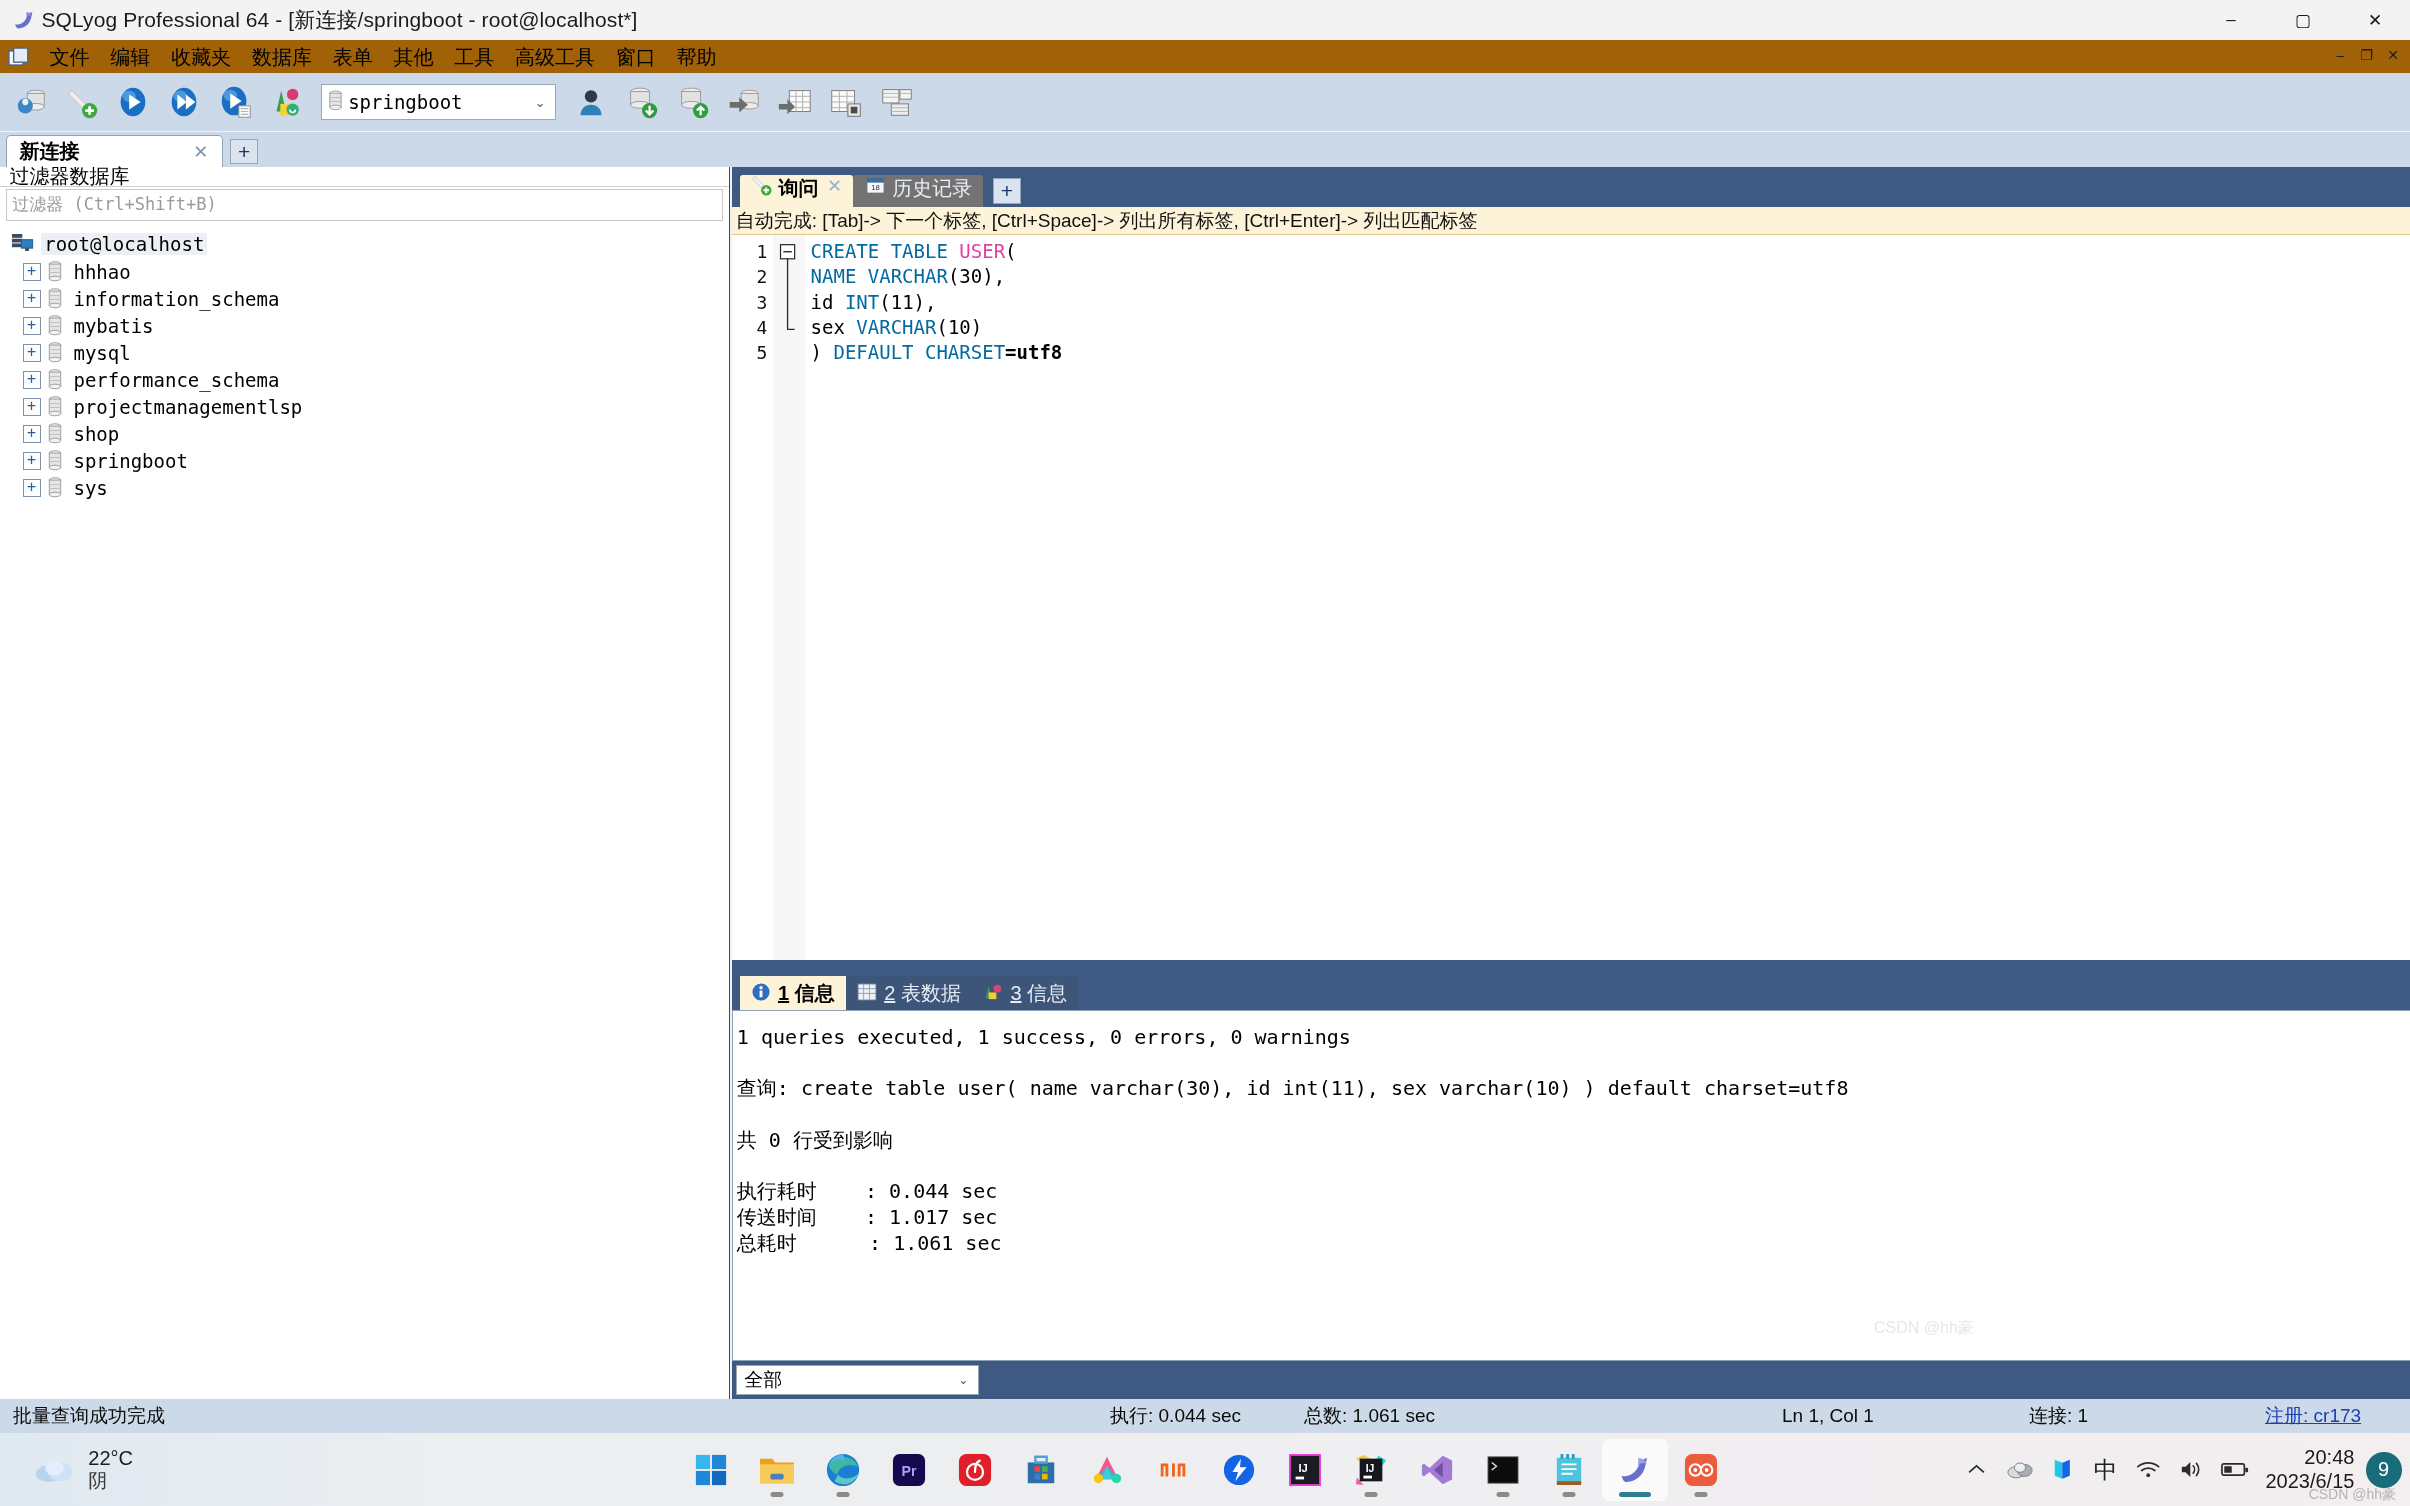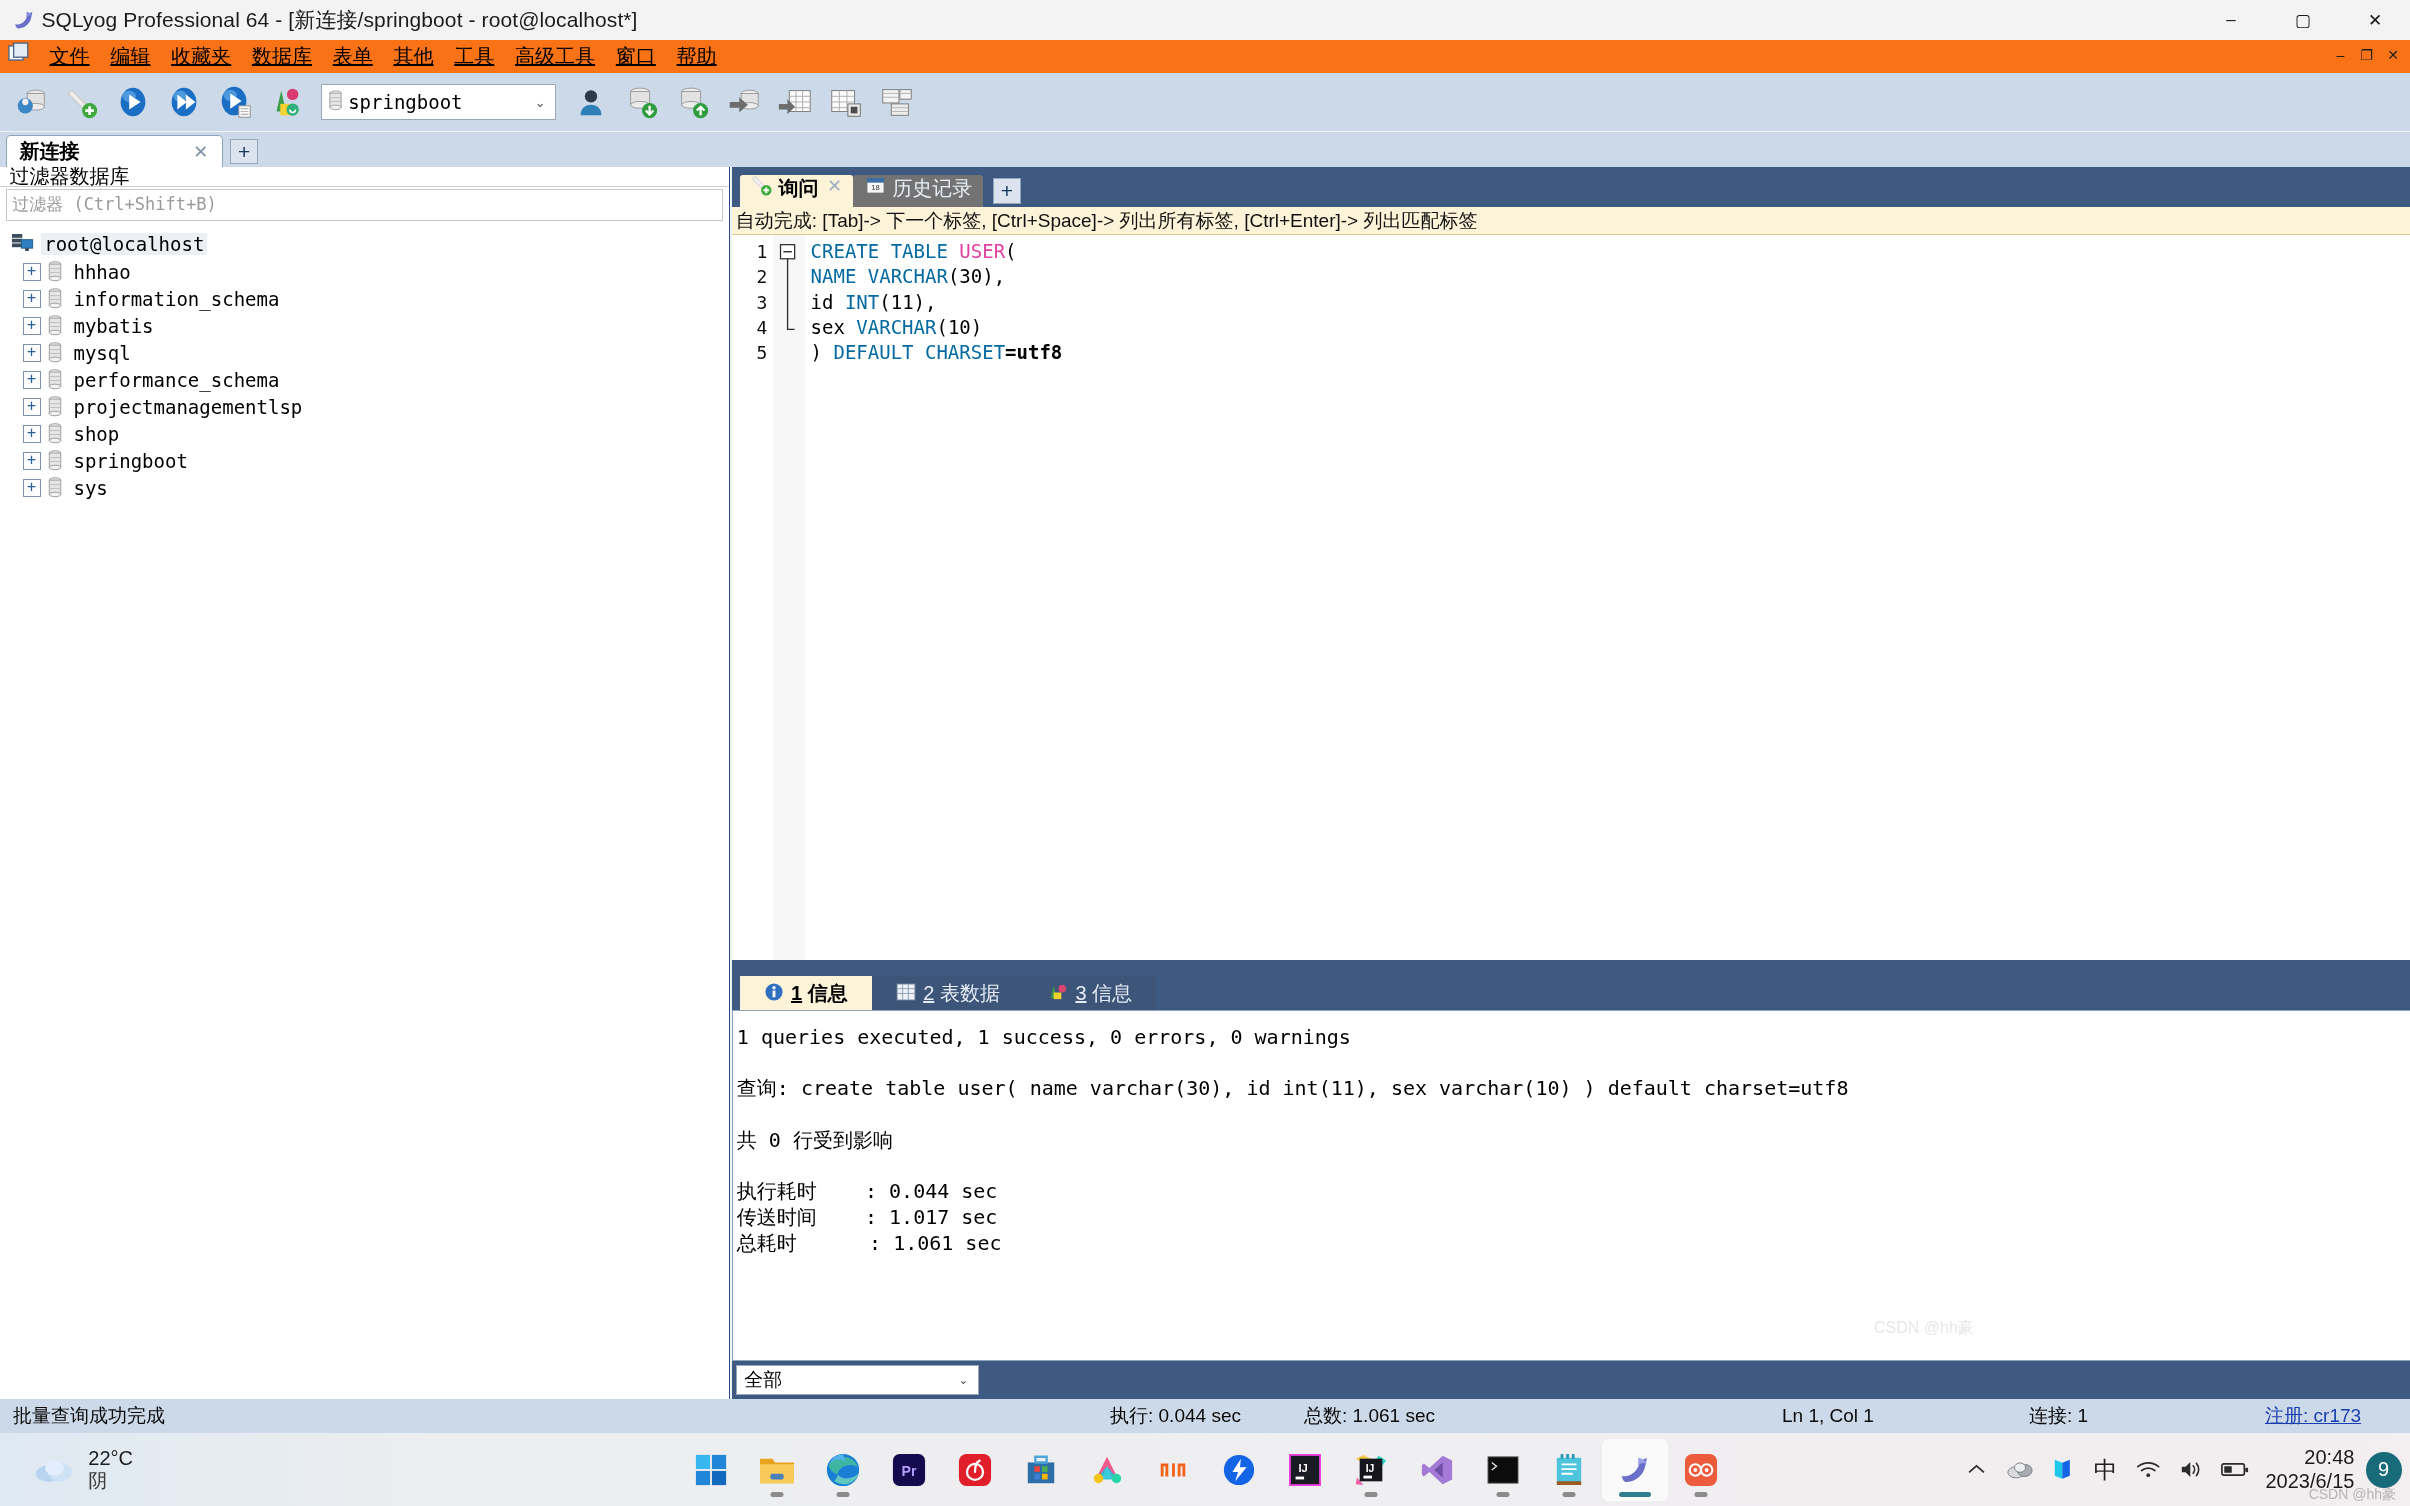--- a/index.html
+++ b/index.html
@@ -31,22 +31,22 @@
   }
   .win-btns { position: absolute; right: 0; top: 0; display: flex; height: 40px; }
   .win-btn {
     width: 72px; height: 40px; display: flex; align-items: center; justify-content: center;
     font-size: 17px; color: #1a1a1a;
   }
 
   
   .menubar {
     position: absolute; left: 0; top: 40px; width: 2411px; height: 34px;
-    background: #f97316;
-    display: flex; align-items: flex-start; text-decoration: underline;
+    background: #a16207;
+    display: flex; align-items: center;
   }
   .menubar .mdi-icon { width: 28px; height: 24.5px; margin: 0 5.6px 0 5.6px; display:flex; align-items:center; justify-content:center;}
   .menu-item {
     font-size: 20px; color: #000; padding: 2.8px 10.4px; white-space: nowrap;
     font-family: "Liberation Sans", sans-serif;
   }
   .mdi-btns { position: absolute; right: 5.6px; top: 3.8px; display: flex; gap: 1.9px; }
   .mdi-btn {
     width: 24.5px; height: 22.6px; display:flex; align-items:center; justify-content:center;
     font-size: 14px; color: #202020;
@@ -195,21 +195,21 @@
   .bold-black { color: #000; font-weight: bold; }
 
   
   .results-wrap {
     position: absolute; left: 0; top: 805px; width: 1679px; height: 427px;
   }
   .r-tabstrip {
     height: 38px; display: flex; align-items: flex-end; padding-left: 7.5px;
   }
   .r-tab {
-    height: 34px; display: flex; align-items: center; gap: 7.5px; padding: 0 24px;
+    height: 34px; display: flex; align-items: center; gap: 7.5px; padding: 0 11px;
   }
   .r-tab.active { background: #fdf3d8; }
   .r-tab.inactive { background: #3c5578; }
   .r-tab .label { font-size: 20px; }
   .r-tab.active .label { color: #000; font-weight: bold; }
   .r-tab.inactive .label { color: #e6edf6; }
   .r-tab .num { text-decoration: underline; }
   .results-body {
     position: absolute; left: 0; top: 38px; width: 1679px; height: 351px;
     background: #fff; border: 0.9px solid #8fa3b8; padding: 13px 0 0 3.8px;

